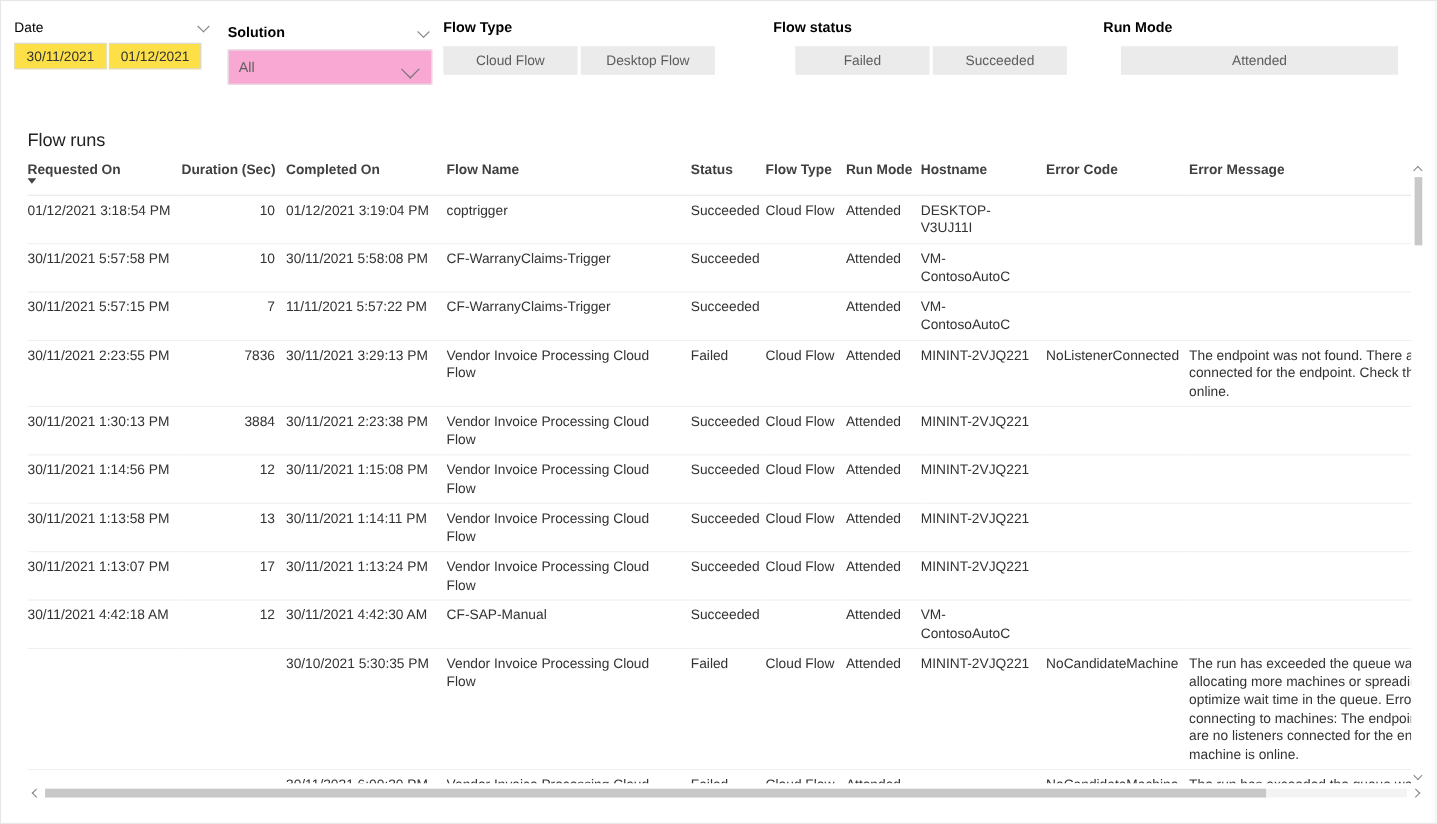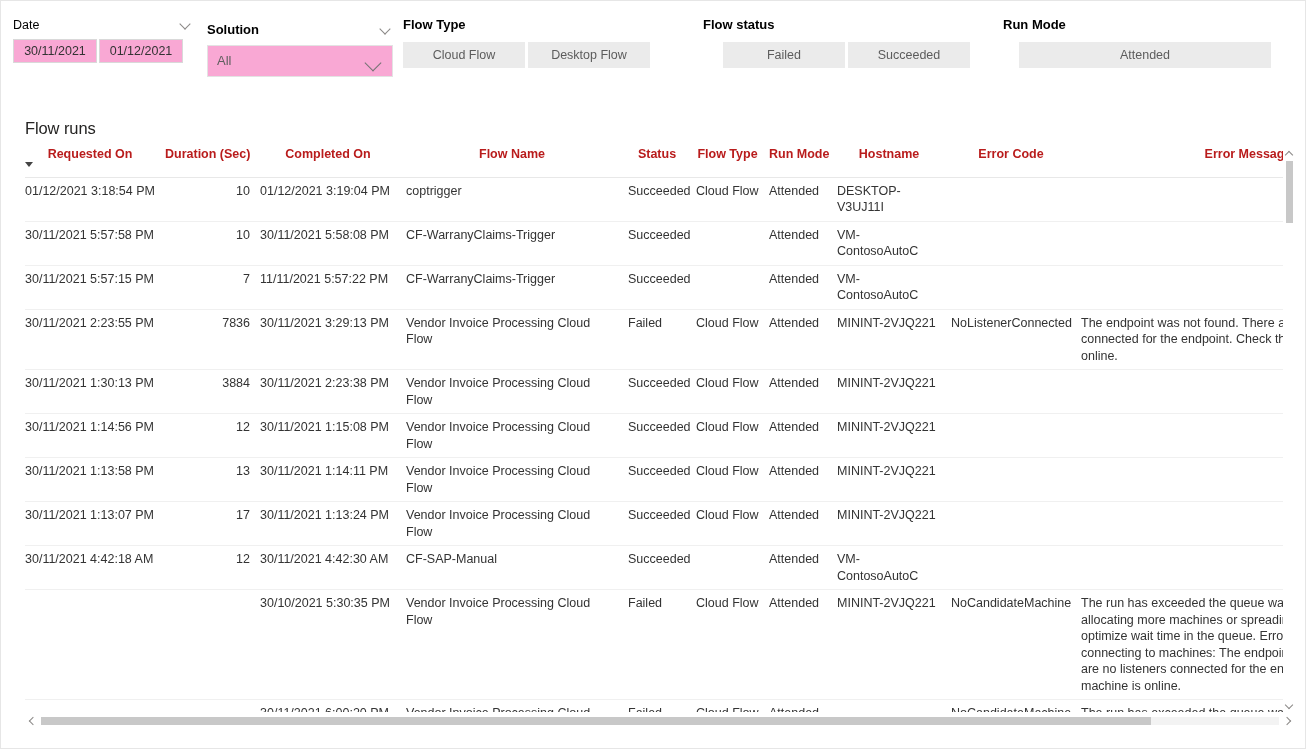--- a/index.html
+++ b/index.html
@@ -59,21 +59,21 @@
 
   
   #slicer-date { left: 12px; top: 16px; width: 180px; }
   #slicer-date .slicer-label { position: absolute; left: 0; top: 0; }
   #slicer-date .chev { right: 0px; top: 1px; }
   .date-inputs { position: absolute; left: 0; top: 22px; display: flex; gap: 2px; }
   .date-box {
     width: 84px;
     height: 24px;
     border: 1px solid #d9d9d9;
-    background: #f9a8d4;
+    background: #fde047;
     font-family: "Liberation Sans", sans-serif;
     font-size: 12.5px;
     color: #333;
     text-align: center;
     line-height: 22px;
     box-sizing: border-box;
     padding: 0;
   }
 
   
@@ -162,22 +162,22 @@
   }
   table.flow-grid {
     border-collapse: collapse;
     table-layout: fixed;
     width: 1400px;
     font-size: 12.5px;
   }
   table.flow-grid th {
     font-weight: bold;
     font-size: 12.5px;
-    color: #b91c1c;
-    text-align: center;
+    color: #404040;
+    text-align: left;
     vertical-align: top;
     padding: 0 10px 0 0;
     height: 30px;
     box-sizing: border-box;
     position: relative;
     white-space: nowrap;
     margin-top: 10px;
   }
   table.flow-grid thead tr { border-bottom: 1px solid #e8e8e8; }
   table.flow-grid td {

